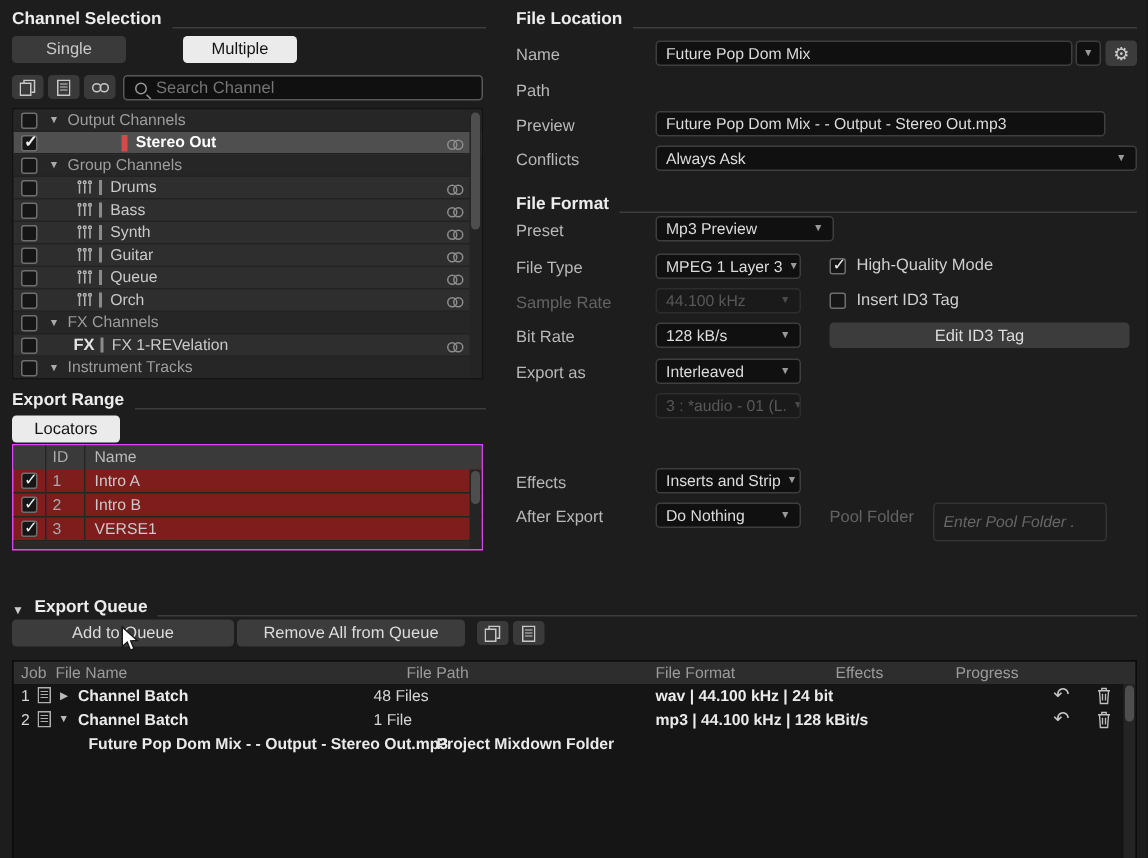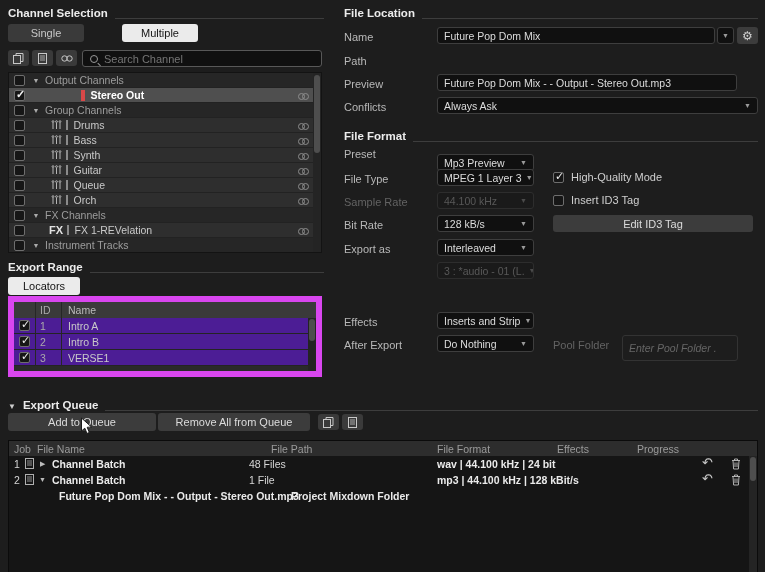--- a/index.html
+++ b/index.html
@@ -43,22 +43,22 @@
   .chan-sep { width:1.5px; height:10px; background:#8b8b8b; margin:0 6px 0 4px; flex:none; }
   .red-bar { width:3.5px; height:11px; background:#d94848; margin-right:6px; flex:none; }
   .fx-badge { font-weight:bold; color:#e3e3e3; font-size:11px; margin-left:2px; }
   .link-icon { position:absolute; right:12px; top:4.5px; width:11px; height:7px; }
   .link-icon::before,.link-icon::after { content:""; position:absolute; width:5px; height:5px;
         border:1px solid #8d8d8d; border-radius:50%; top:0; }
   .link-icon::before { left:0; } .link-icon::after { left:4px; }
   .vscroll { position:absolute; top:0; right:0; bottom:0; width:8px; background:#242424; }
   .vscroll .thumb { position:absolute; left:1px; right:1px; background:#4e4e4e; border-radius:3px; }
   
-  .range-table { position:absolute; left:8px; top:296px; width:314px; background:#4c1d95;
-                 border:6px solid #d946ef; }
+  .range-table { position:absolute; left:8px; top:296px; width:314px; background:#7f1d1d;
+                 border:1px solid #d946ef; }
   .rt-head { display:flex; height:16px; background:#3a3a3a; color:#bbb; align-items:center; font-size:10.5px; }
   .rt-row { display:flex; height:16px; align-items:center; border-bottom:1px solid #242424;
             color:#c9c9c9; font-size:10.5px; }
   .rt-c1 { width:22px; display:flex; justify-content:center; border-right:1px solid #262626; align-self:stretch; align-items:center; }
   .rt-c2 { width:26px; padding-left:4px; border-right:1px solid #262626; align-self:stretch; display:flex; align-items:center; color:#aaa; }
   .rt-c3 { flex:1; padding-left:6px; }
   .rt-strip { height:5px; background:#2a2a2a; }
   
   .form-label { position:absolute; color:#b8b8b8; font-size:11px; }
   .form-label.dim { color:#636363; }
@@ -327,21 +327,21 @@
     <span>Always Ask</span>
     <span class="arrow">▼</span>
   </div>
 
   <div class="section-head" style="left:344px;top:128px;width:414px;">
     <span class="lbl">File Format</span>
     <span class="rule"></span>
   </div>
 
   <span class="form-label" style="left:344px;top:148px;">Preset</span>
-  <div class="dd" style="left:437px;top:154px;width:97px;">
+  <div class="dd" style="left:437px;top:144px;width:119px;">
     <span>Mp3 Preview</span>
     <span class="arrow">▼</span>
   </div>
 
   <span class="form-label" style="left:344px;top:173px;">File Type</span>
   <div class="dd" style="left:437px;top:169px;width:97px;">
     <span>MPEG 1 Layer 3</span>
     <span class="arrow">▼</span>
   </div>
   <div class="check-row" style="left:553px;top:171px;">

